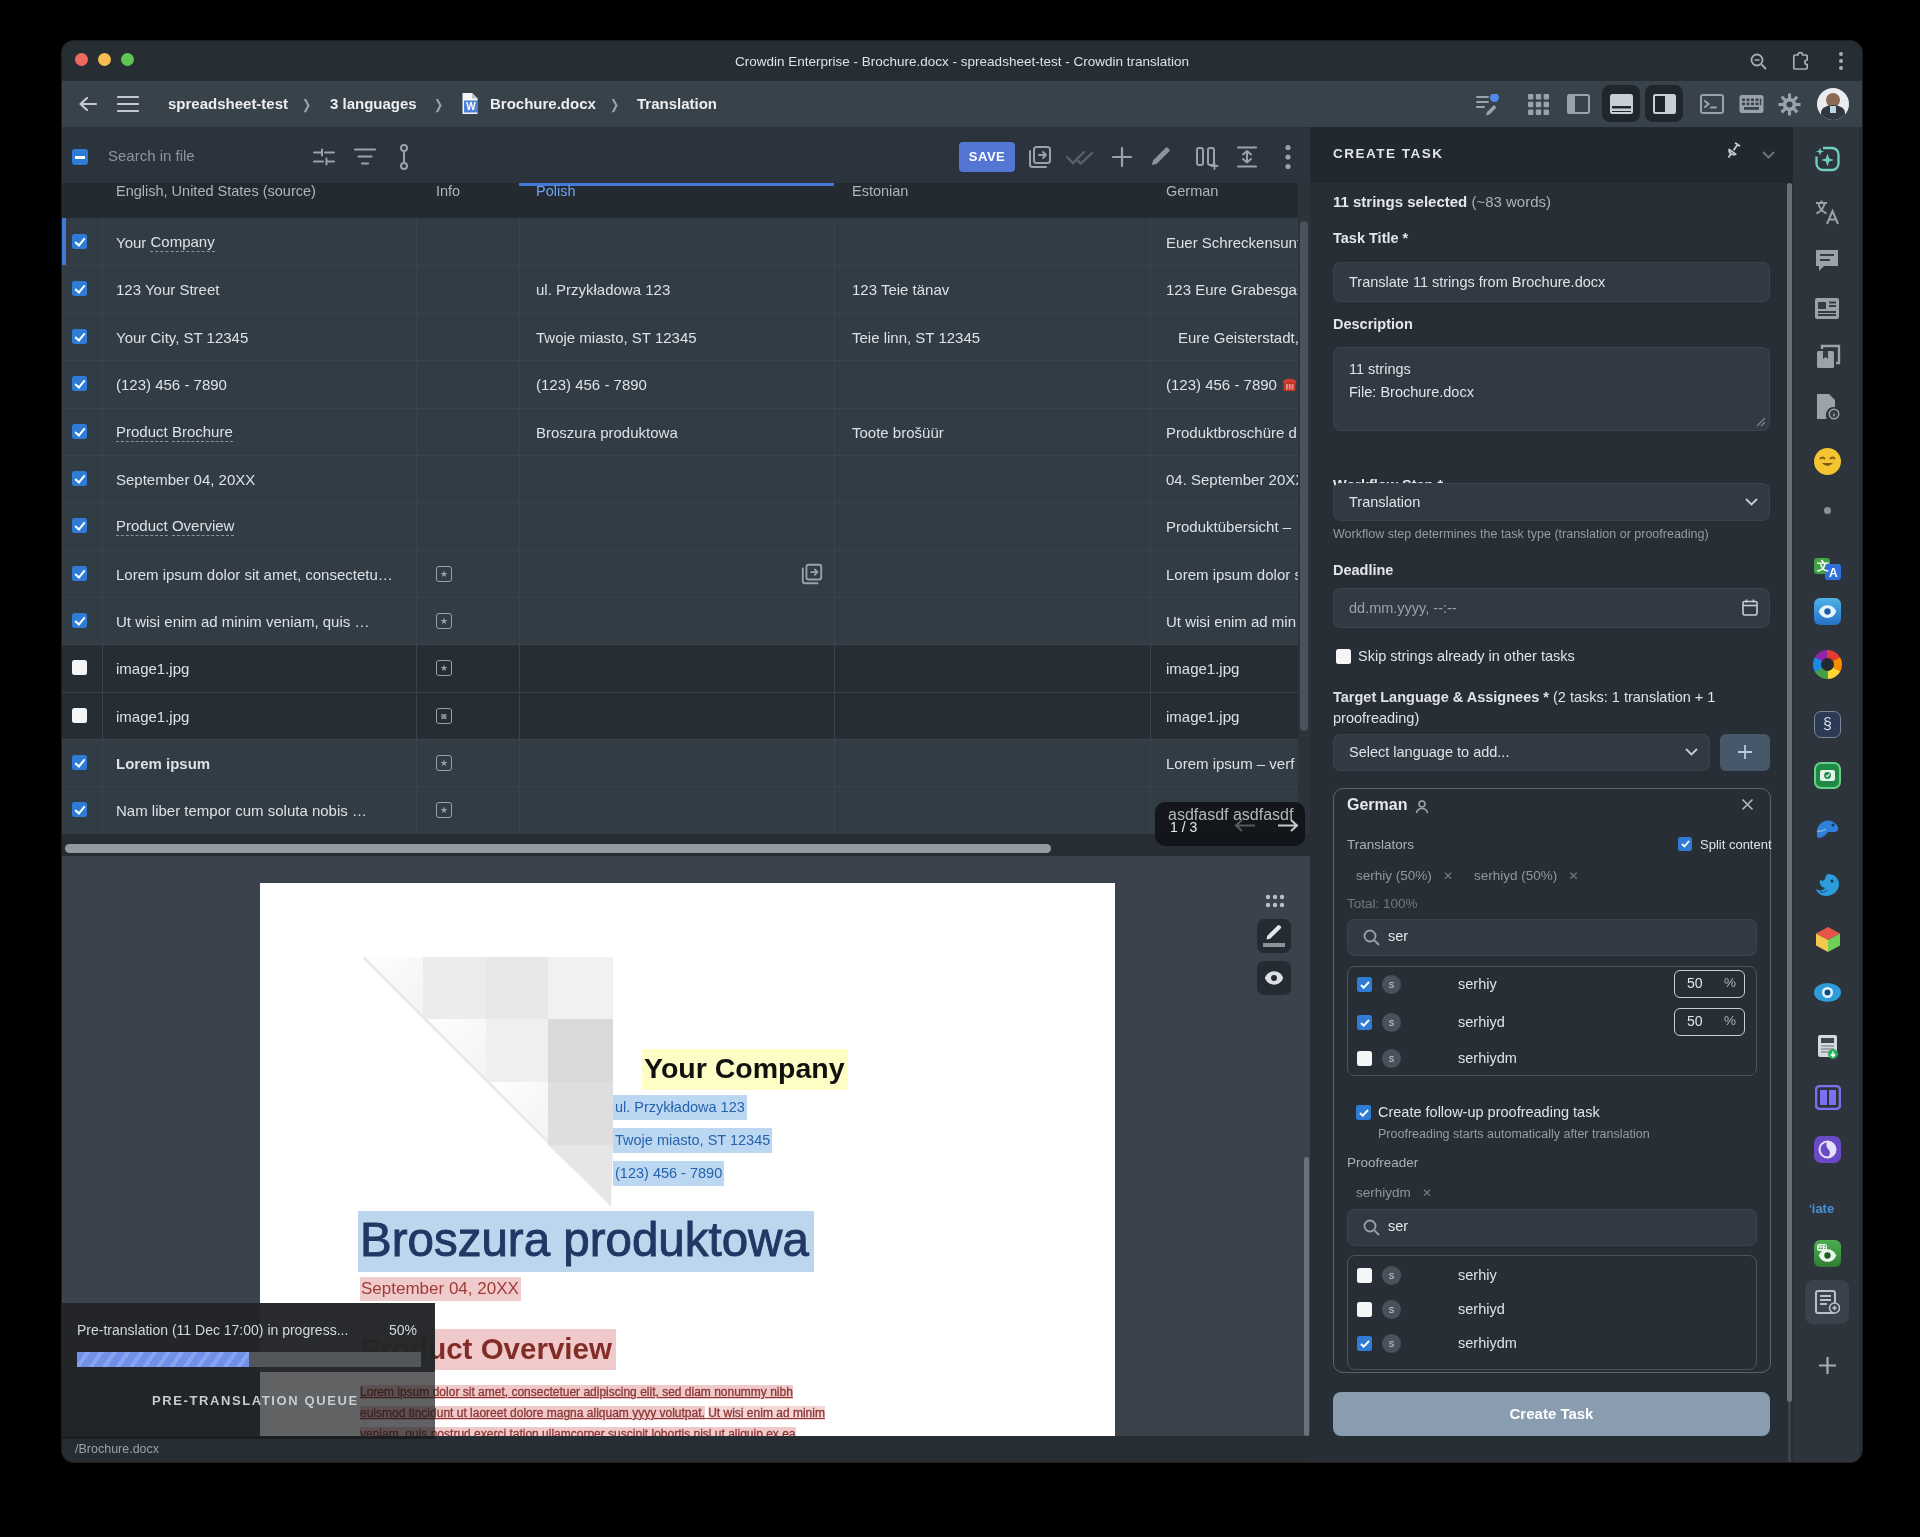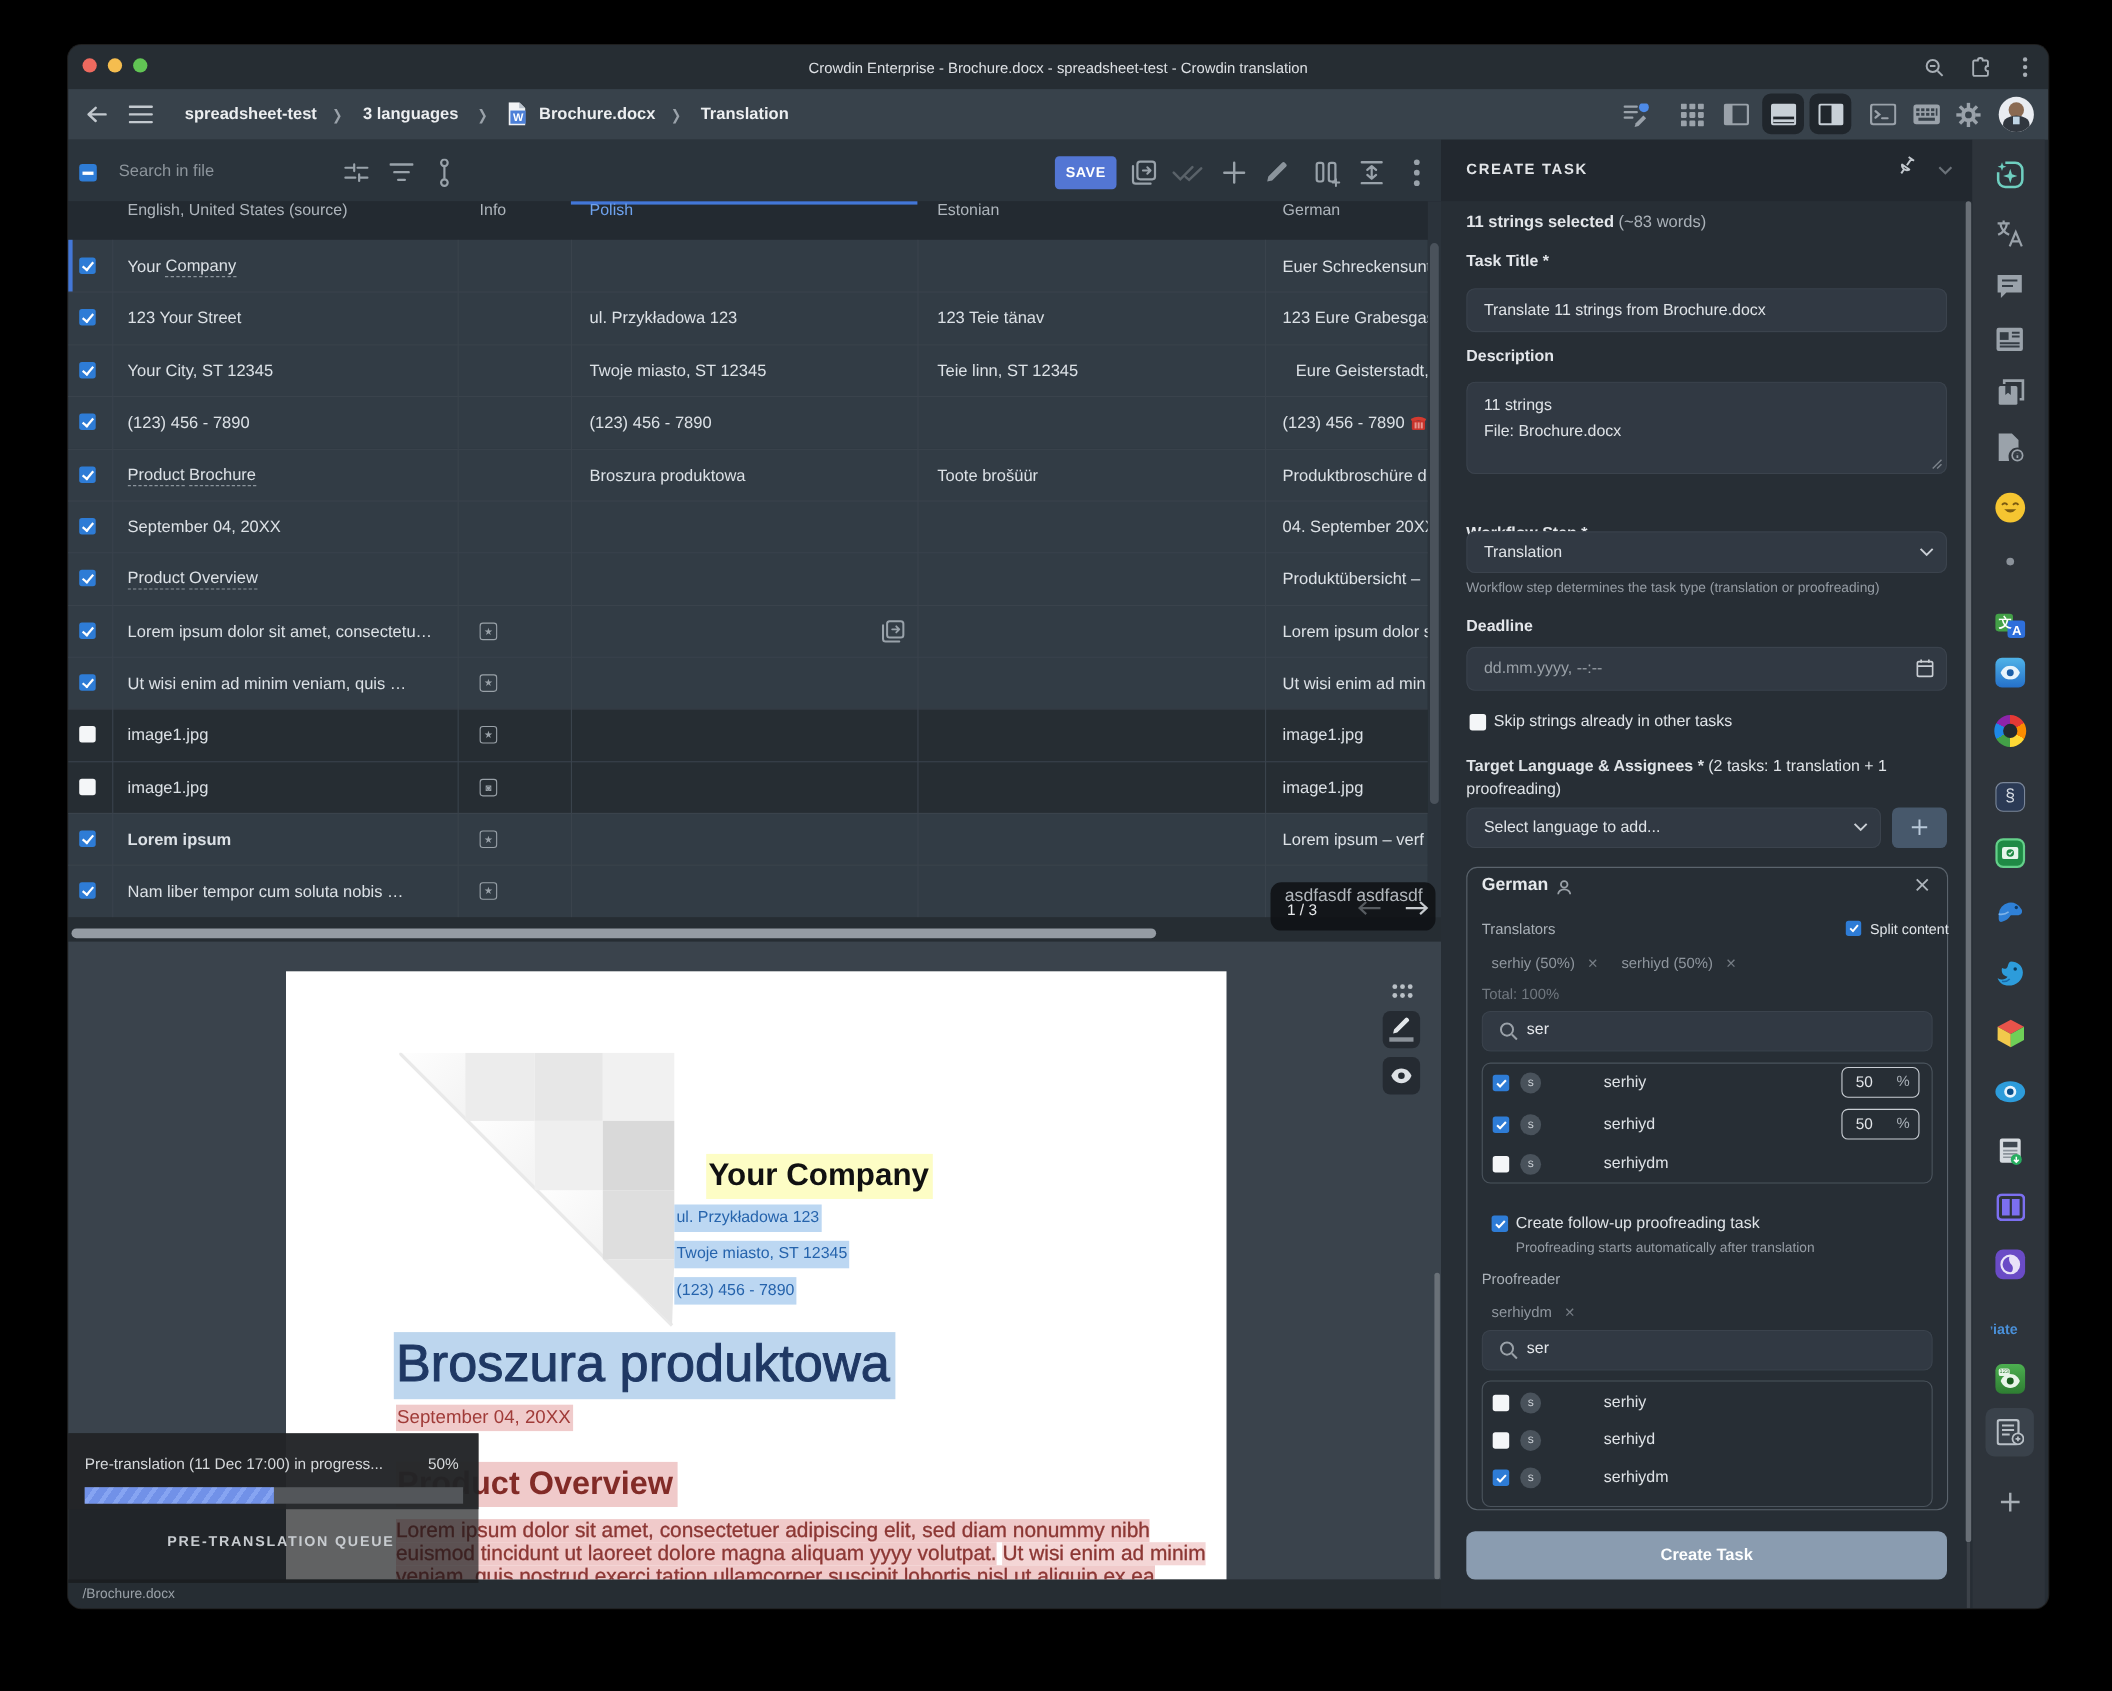--- a/index.html
+++ b/index.html
@@ -397,21 +397,21 @@
         <polygon points="185,188 250,188 248,247" fill="#E6E6E6"></polygon>
         <polygon points="185,188 205,208 248,247" fill="#F0F0F0"></polygon>
       </svg>
       <div class="abs" style="left:353px;top:169px;"><span style="background:#FDFDC5;color:#111;font-size:28.5px;font-weight:bold;padding:3px 3px 6px 2px;margin-left:29px;">Your Company</span></div>
       <div class="abs" style="left:353px;top:215px;"><span style="background:#BCD7F2;color:#2563AC;font-size:14.5px;padding:4px 2px 5px 2px;">ul. Przykładowa 123</span></div>
       <div class="abs" style="left:353px;top:248px;"><span style="background:#BCD7F2;color:#2563AC;font-size:14.5px;padding:4px 2px 5px 2px;">Twoje miasto, ST 12345</span></div>
       <div class="abs" style="left:353px;top:281px;"><span style="background:#BCD7F2;color:#2563AC;font-size:14.5px;padding:4px 2px 5px 2px;">(123) 456 - 7890</span></div>
       <div class="abs" style="left:98px;top:329px;"><span style="background:#BDD6EE;color:#1F3864;font-size:47.5px;-webkit-text-stroke:0.9px #1F3864;padding:2px 5px 6px 2px;">Broszura produktowa</span></div>
       <div class="abs" style="left:100px;top:396px;"><span style="background:#F0CBCB;color:#A03B38;font-size:17px;padding:2px 2px 3px 1px;">September 04, 20XX</span></div>
       <div class="abs" style="left:100px;top:449px;"><span style="background:#F0CACA;color:#822B27;font-size:29.5px;font-weight:bold;padding:3px 4px 5px 1px;">Product Overview</span></div>
-      <div class="abs" style="left:100px;top:499px;font-size:19px;line-height:20.8px;color:#8C3734;white-space:nowrap;-webkit-text-stroke:0.3px #8C3734;">
+      <div class="abs" style="left:100px;top:499px;font-size:12px;line-height:20.8px;color:#8C3734;white-space:nowrap;text-decoration:underline;-webkit-text-stroke:0.3px #8C3734;">
         <span style="background:#F0CACA;">Lorem ipsum dolor sit amet, consectetuer adipiscing elit, sed diam nonummy nibh</span><br>
         <span style="background:#F0CACA;">euismod tincidunt ut laoreet dolore magna aliquam yyyy volutpat.</span> <span style="background:#F4D6D6;">Ut wisi enim ad minim</span><br>
         <span style="background:#F0CACA;">veniam, quis nostrud exerci tation ullamcorper suscipit lobortis nisl ut aliquip ex ea</span>
       </div>
     </div>
 
     <svg class="abs" style="left:1203px;top:38px" width="20" height="15" viewBox="0 0 20 15">
         <g fill="#B9C0C6">
           <circle cx="3" cy="3" r="2.2"></circle>
           <circle cx="10" cy="3" r="2.2"></circle>

